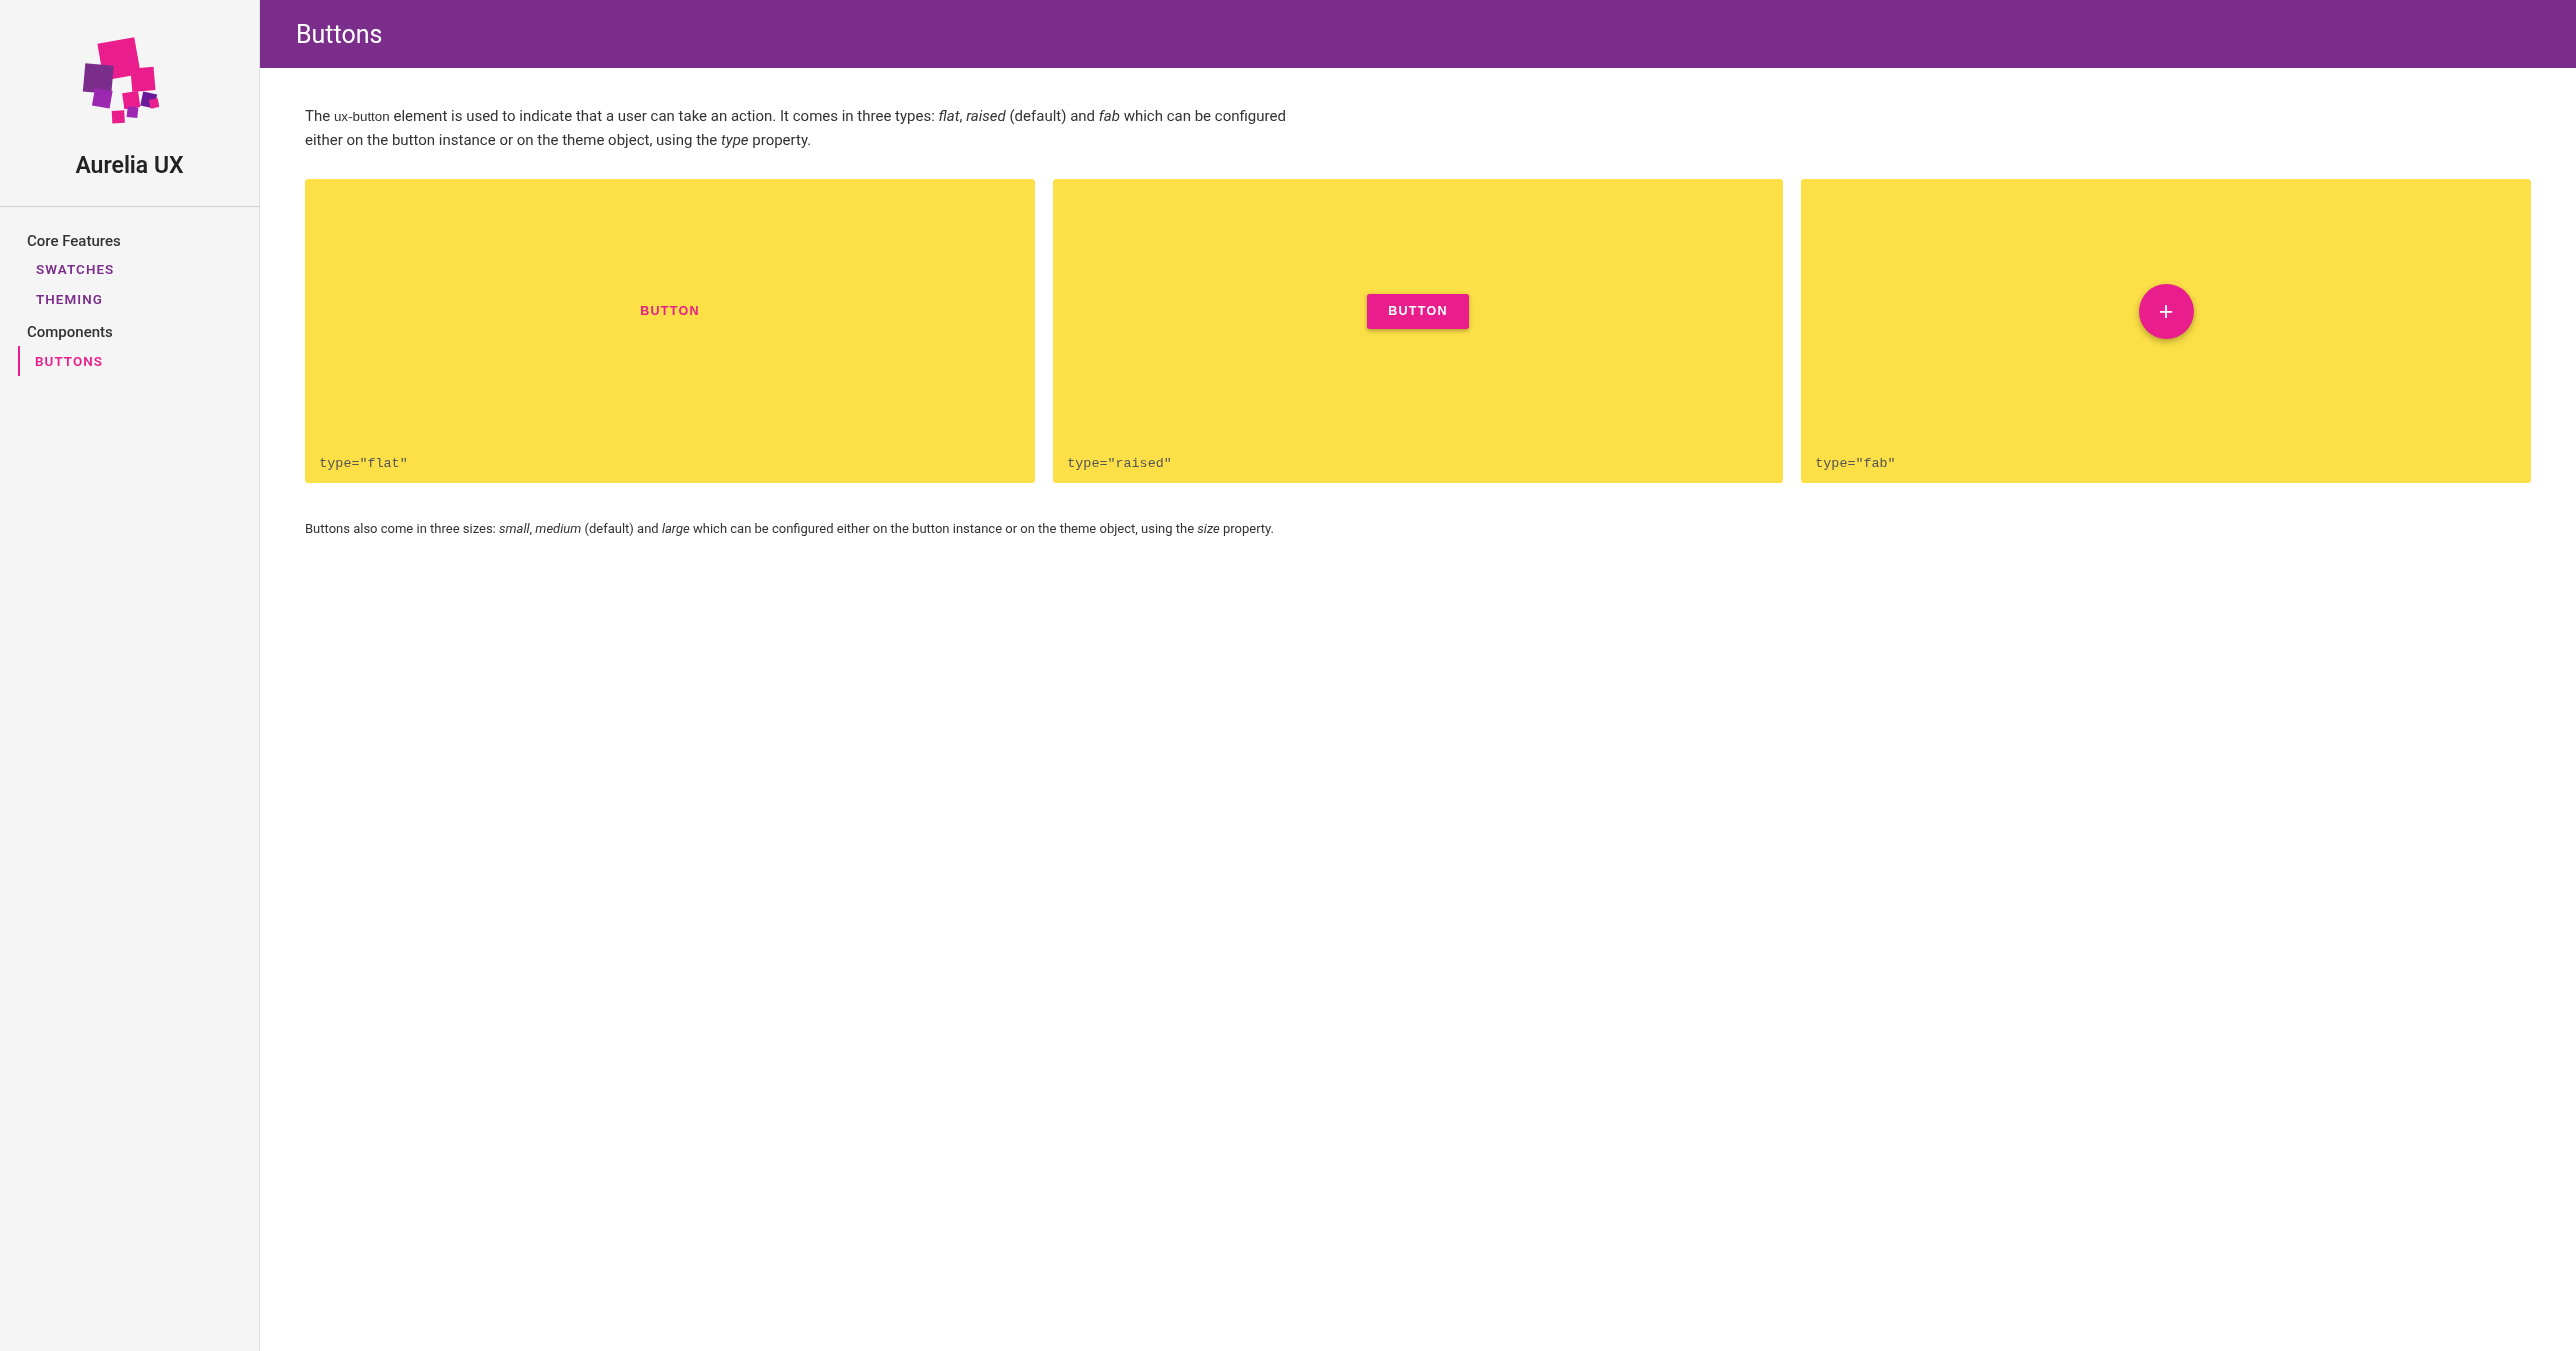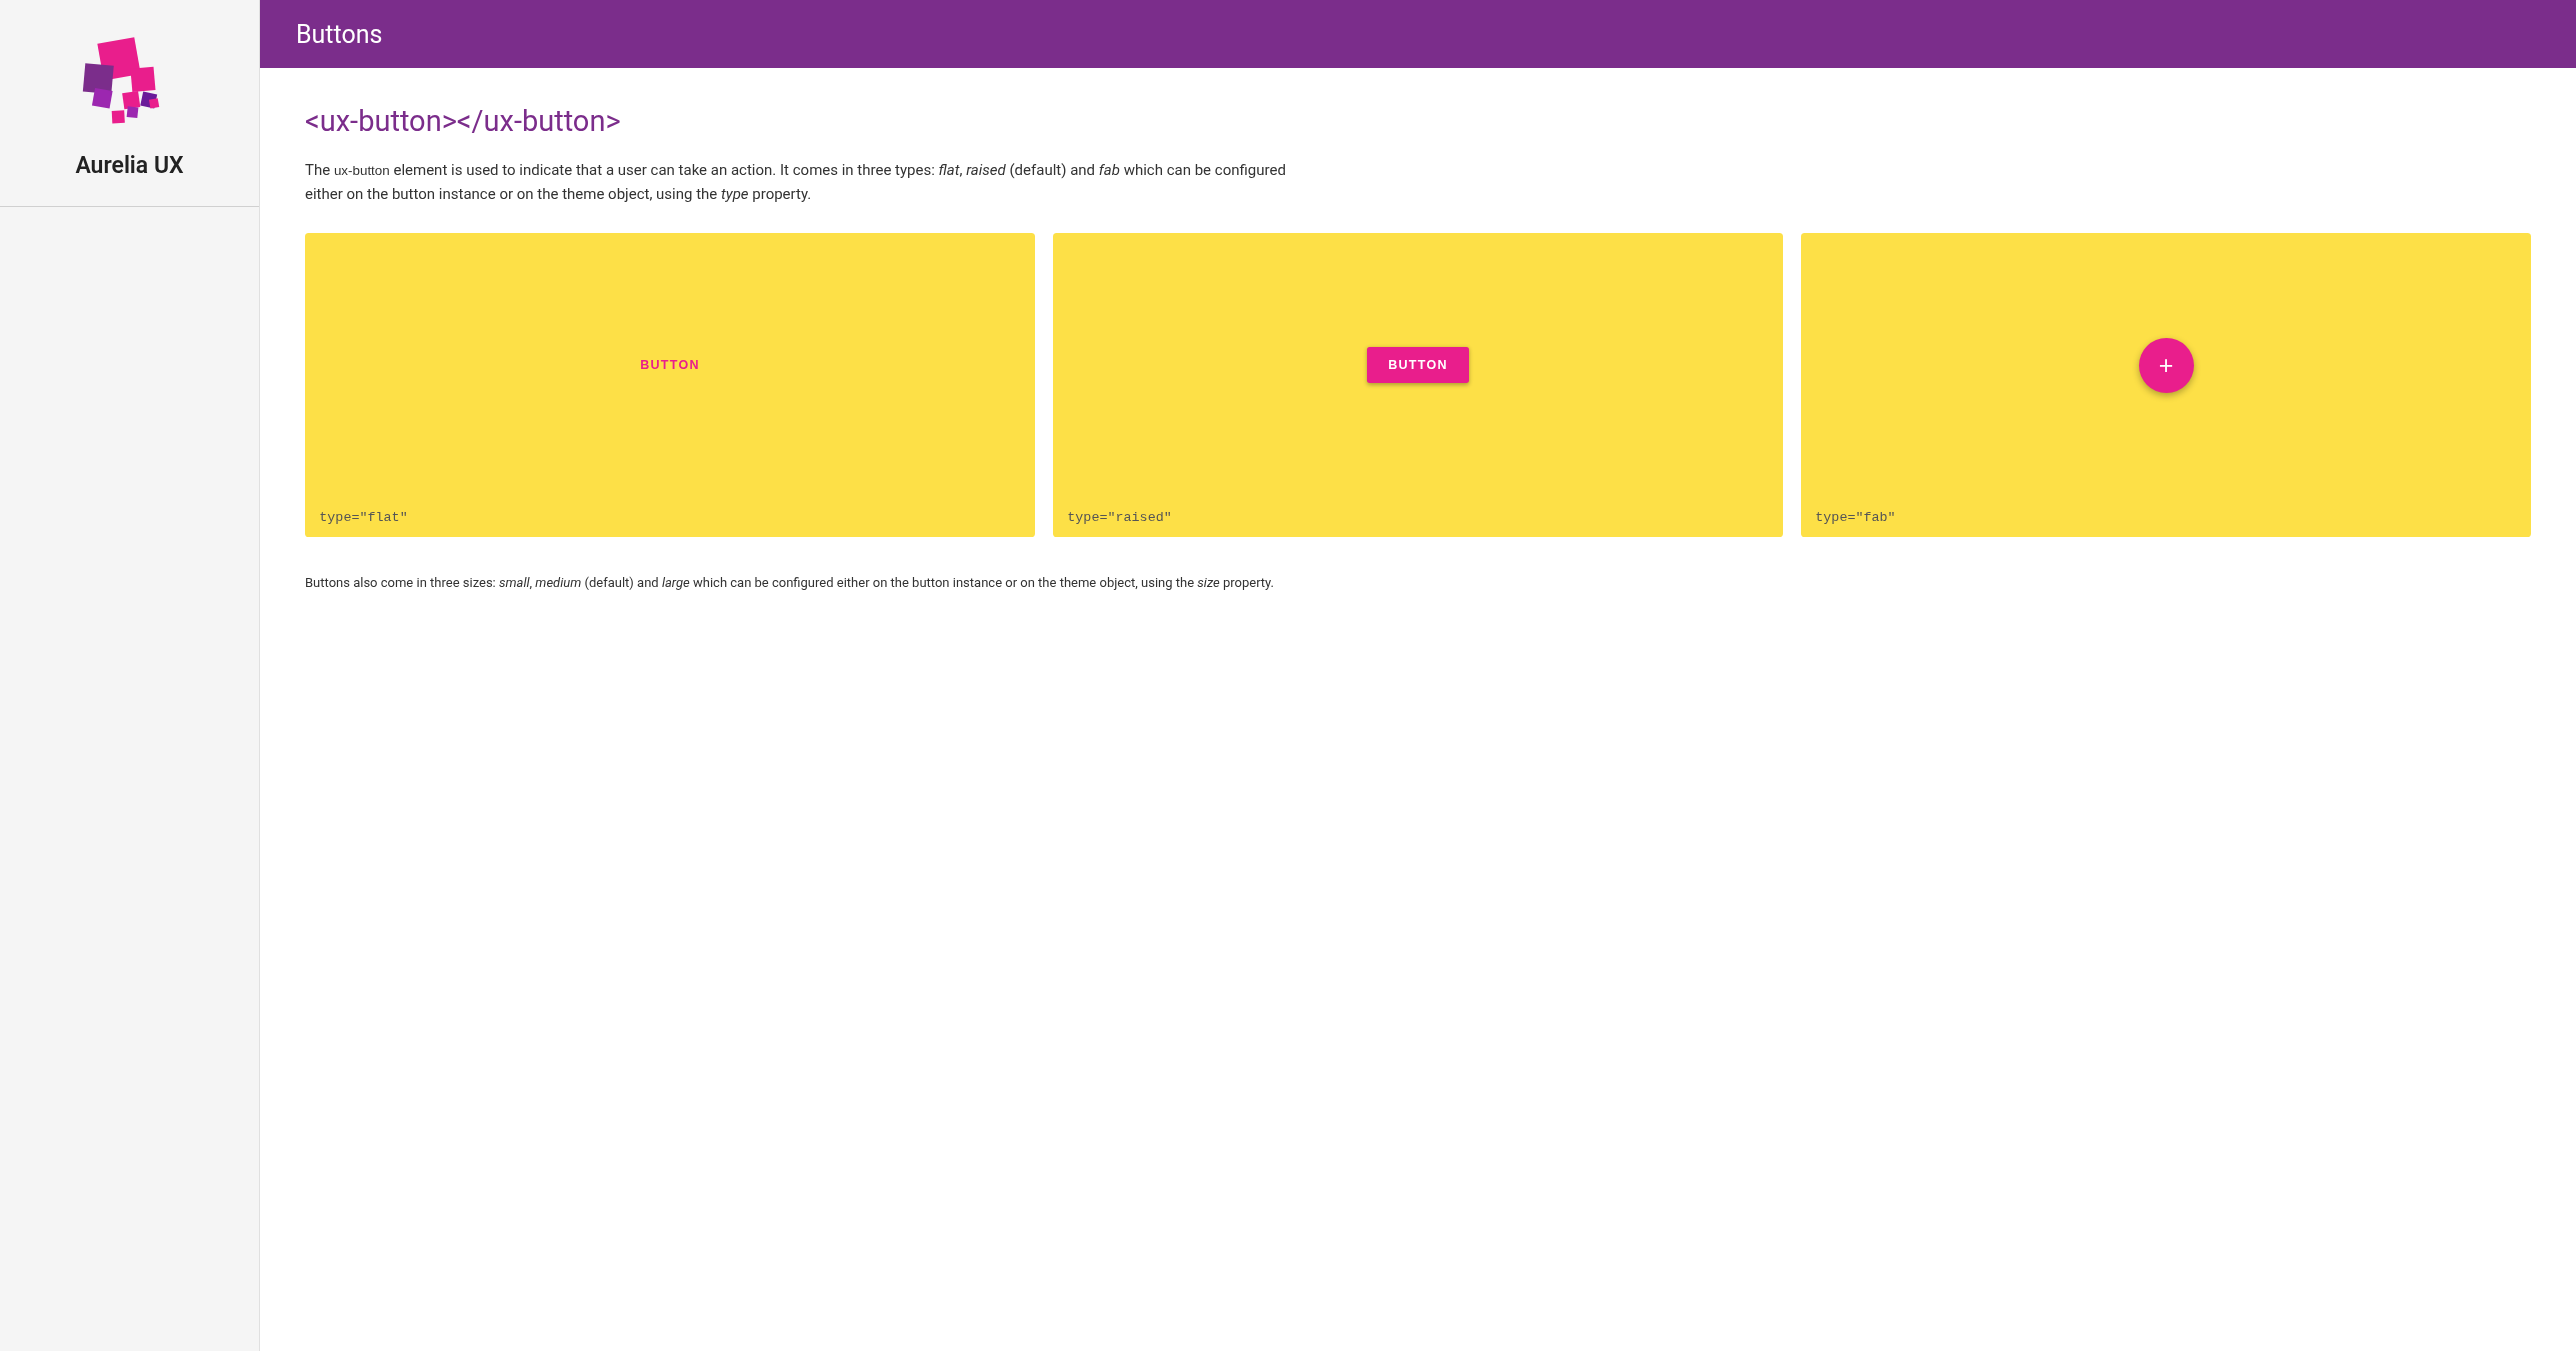--- a/index.html
+++ b/index.html
@@ -244,29 +244,36 @@
 
         <rect x="0" y="24" width="12" height="12" fill="#9c27b0" transform="rotate(6)"></rect>
         <rect x="18" y="20" width="10" height="10" fill="#e91e8c" transform="rotate(-10)"></rect>
       </g>
     </svg>
     <span id="app-name">Aurelia UX</span>
   </div>
 
   <div id="sidebar-divider"></div>
 
+  <nav id="nav">
+    <div class="nav-section-header">Core Features</div>
+    <div class="nav-item">SWATCHES</div>
+    <div class="nav-item">THEMING</div>
+
+    <div class="nav-section-header">Components</div>
+    <div class="nav-item active">BUTTONS</div>
+  </nav>
 </div>
 
 <div id="main">
   <div id="page-header">
     <span id="page-title">Buttons</span>
   </div>
 
   <div id="content">
-    <h1 id="component-heading">&lt;ux-button&gt;&lt;/ux-button&gt;</h1>
 
     <p id="description-1">
       <span>The </span><span class="code-inline">ux-button</span><span> element is used to indicate that a user can take an action. It comes in three types: </span><span class="italic">flat</span><span>, </span><span class="italic">raised</span><span> (default) and </span><span class="italic">fab</span><span> which can be configured either on the button instance or on the theme object, using the </span><span class="italic">type</span><span> property.</span>
     </p>
 
     <div id="demo-container">
 
       <div class="demo-box">
         <div class="demo-box-inner">
           <button class="btn-flat">BUTTON</button>

